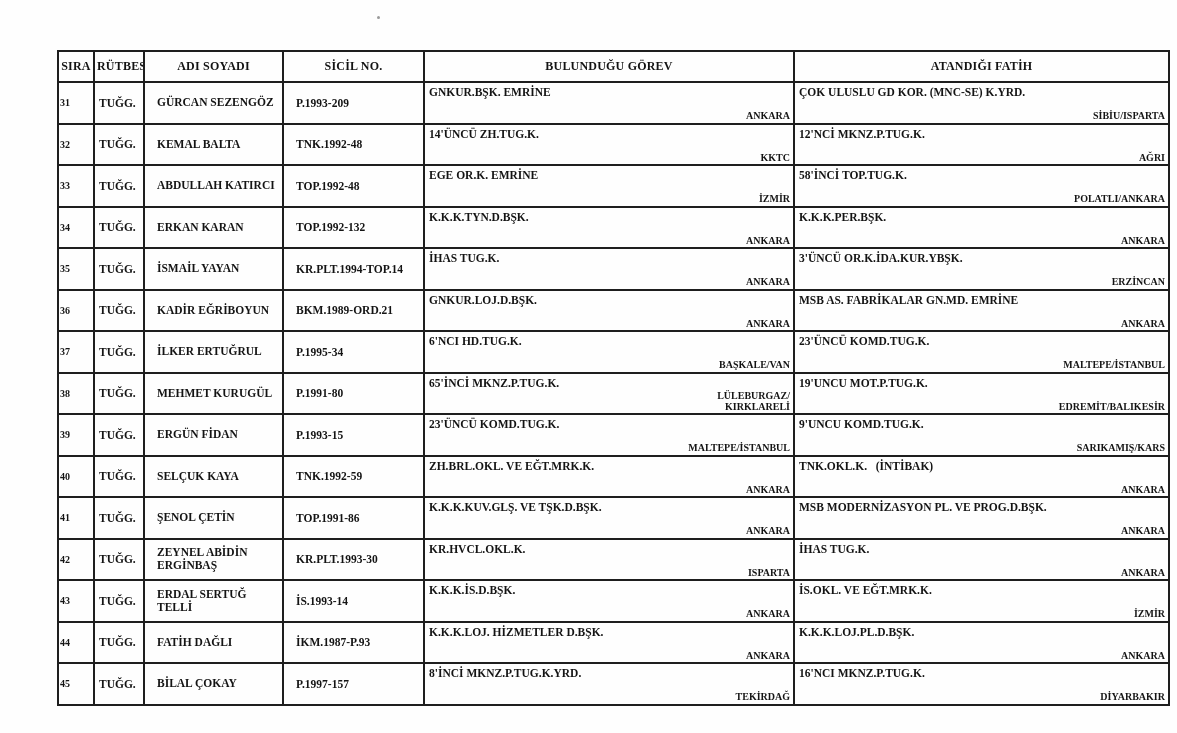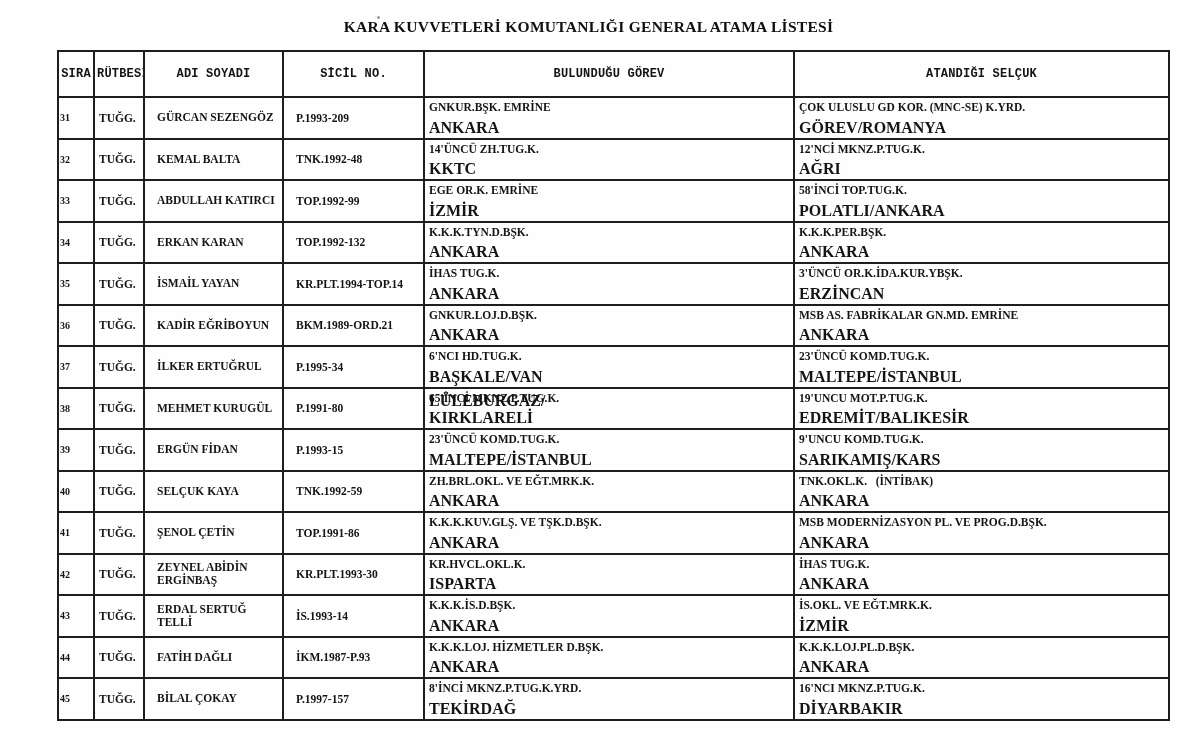--- a/index.html
+++ b/index.html
@@ -45,21 +45,21 @@
     border-collapse: collapse;
     table-layout: fixed;
   }
   table.atama th,
   table.atama td {
     border: 2px solid #1e1e1e;
     font-weight: bold;
     color: #141414;
     overflow: hidden;
   }
-  thead tr { height: 46px; font-family: Liberation Mono, monospace; }
+  thead tr { height: 31px; }
   thead th {
     font-size: 12px;
     text-align: center;
     vertical-align: middle;
     padding: 0 2px;
     letter-spacing: 0.2px;
   }
   tbody tr { height: 41.5px; }
   td.c-sira {
     font-size: 10px;
@@ -94,64 +94,64 @@
     right: 2px;
     font-size: 11.5px;
     line-height: 1.15;
     white-space: pre-wrap;
   }
   td.c-gorev .yer {
     position: absolute;
     bottom: 1px;
     left: 4px;
     right: 3px;
-    font-size: 16px;
+    text-align: right;
+    font-size: 10px;
     line-height: 1.05;
     white-space: pre-line;
   }
 </style>
 </head>
 <body>
 
 <div class="page">
   <span class="scan-speck"></span>
-  <h1 class="doc-title">KARA KUVVETLERİ KOMUTANLIĞI GENERAL ATAMA LİSTESİ</h1>
 
   <table class="atama">
     <colgroup>
       <col style="width:36px">
       <col style="width:50px">
       <col style="width:139px">
       <col style="width:141px">
       <col style="width:370px">
       <col style="width:375px">
     </colgroup>
     <thead>
       <tr>
         <th>SIRA</th>
         <th>RÜTBESİ</th>
         <th>ADI SOYADI</th>
         <th>SİCİL NO.</th>
         <th>BULUNDUĞU GÖREV</th>
-        <th>ATANDIĞI SELÇUK</th>
+        <th>ATANDIĞI FATİH</th>
       </tr>
     </thead>
     <tbody>
   <tr>
     <td class="c-sira">31</td>
     <td class="c-rutbe">TUĞG.</td>
     <td class="c-ad">GÜRCAN SEZENGÖZ</td>
     <td class="c-sicil">P.1993-209</td>
     <td class="c-gorev">
       <div class="gorev">GNKUR.BŞK. EMRİNE</div>
       <div class="yer">ANKARA</div>
     </td>
     <td class="c-gorev">
       <div class="gorev">ÇOK ULUSLU GD KOR. (MNC-SE) K.YRD.</div>
-      <div class="yer">GÖREV/ROMANYA</div>
+      <div class="yer">SİBİU/ISPARTA</div>
     </td>
   </tr>
 
   <tr>
     <td class="c-sira">32</td>
     <td class="c-rutbe">TUĞG.</td>
     <td class="c-ad">KEMAL BALTA</td>
     <td class="c-sicil">TNK.1992-48</td>
     <td class="c-gorev">
       <div class="gorev">14'ÜNCÜ ZH.TUG.K.</div>
@@ -160,21 +160,21 @@
     <td class="c-gorev">
       <div class="gorev">12'NCİ MKNZ.P.TUG.K.</div>
       <div class="yer">AĞRI</div>
     </td>
   </tr>
 
   <tr>
     <td class="c-sira">33</td>
     <td class="c-rutbe">TUĞG.</td>
     <td class="c-ad">ABDULLAH KATIRCI</td>
-    <td class="c-sicil">TOP.1992-99</td>
+    <td class="c-sicil">TOP.1992-48</td>
     <td class="c-gorev">
       <div class="gorev">EGE OR.K. EMRİNE</div>
       <div class="yer">İZMİR</div>
     </td>
     <td class="c-gorev">
       <div class="gorev">58'İNCİ TOP.TUG.K.</div>
       <div class="yer">POLATLI/ANKARA</div>
     </td>
   </tr>
 

